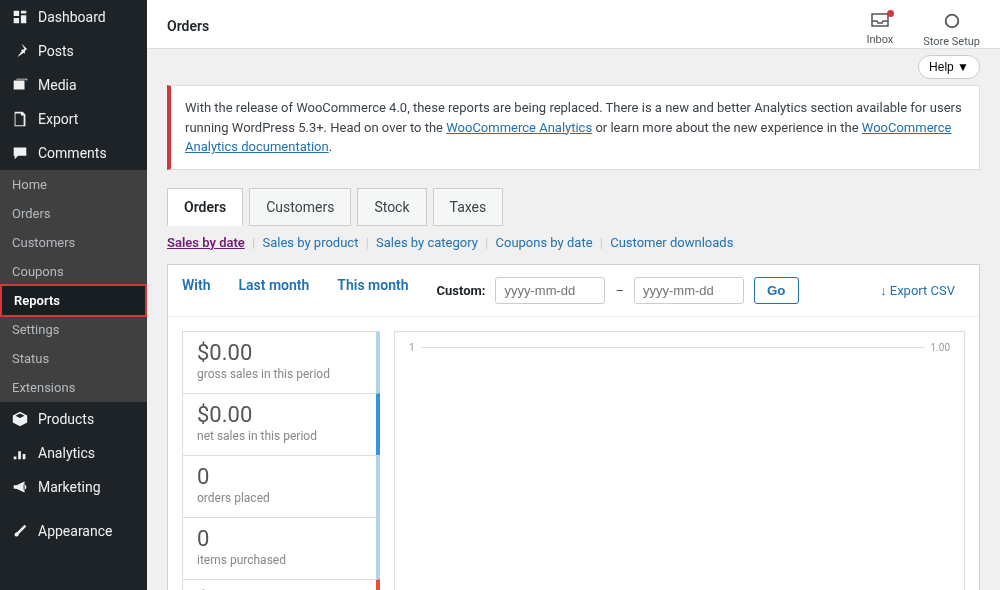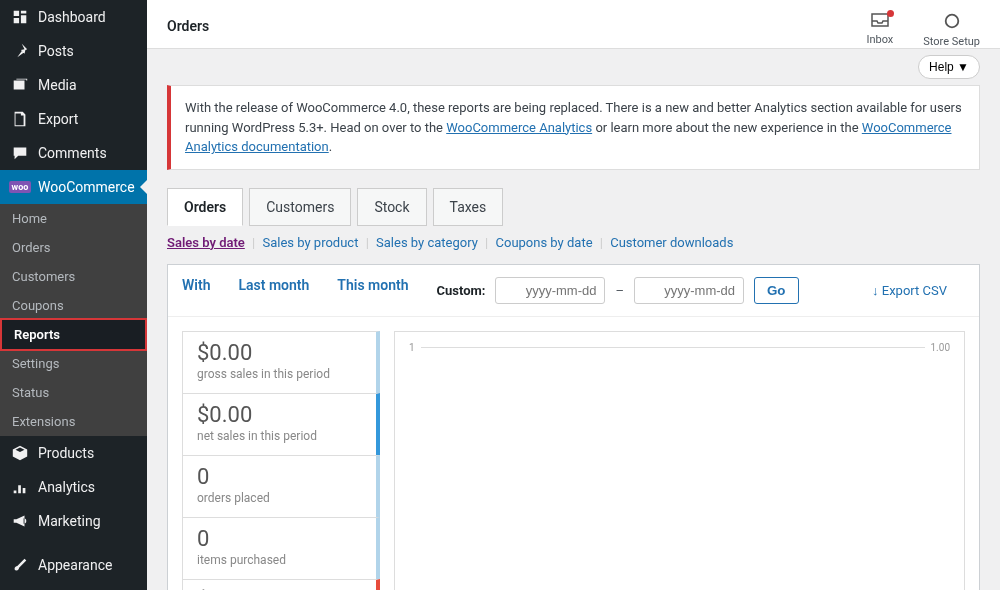--- a/index.html
+++ b/index.html
@@ -33,23 +33,23 @@
 .subnav { padding: 10px 0; font-size: 13px; }
 .subnav span.cur { color: #701a75; font-weight: 600; text-decoration: underline; }
 .subnav a { color: #2271b1; cursor: pointer; }
 .subnav .sep { color: #ccc; margin: 0 4px; }
 .range-panel { background: #fff; border: 1px solid #ccd0d4; margin-top: 4px; }
 .range-row { display: flex; align-items: stretch; border-bottom: 1px solid #eee; position: relative; }
 .range-row > * { padding: 12px 14px; }
 .range-link { color: #2271b1; font-weight:600; cursor: pointer; font-size: 14px; }
 .range-link.active { color: #1d2327; border: 1px solid #ddd; border-top: none; border-bottom: 1px solid #fff; margin-bottom:-1px; background:#fff; }
 .custom-cell { display: flex; align-items: center; gap: 10px; color: #50575e; }
-.custom-cell input { border: 1px solid #ccc; padding: 5px 8px; width: 110px; border-radius: 3px; font-size:13px;text-align:right; }
+.custom-cell input { border: 1px solid #ccc; padding: 5px 8px; width: 110px; border-radius: 3px; font-size:13px; }
 .go-btn { border: 1px solid #2271b1; color: #2271b1; background: #fff; padding: 5px 12px; border-radius: 3px; cursor: pointer; font-weight:600; }
-.export { position: absolute; right: 18px; top: 50%; transform: translateY(-50%); color: #2271b1; cursor: pointer; font-size:13px; }
+.export { position: absolute; right: 10px; top: 50%; transform: translateY(-50%); color: #2271b1; cursor: pointer; font-size:13px; }
 .report-body { display: flex; padding: 14px; gap: 14px; }
 .stats-col { width: 198px; }
 .stat-card { border: 1px solid #ddd; border-right: 4px solid #b1d4ea; padding: 8px 14px 12px; margin-bottom: -1px; }
 .stat-card.br1 { border-right-color:#b1d4ea; }
 .stat-card.br2 { border-right-color:#3498db; }
 .stat-card.br5 { border-right-color:#e74c3c; }
 .stat-val { font-size: 22px; color: #555; }
 .stat-lb { font-size: 12px; color: #888; margin-top: 2px; }
 .chart-col { flex: 1; border: 1px solid #ddd; padding: 10px 14px; position: relative; }
 .chart-axis { display: flex; justify-content: space-between; font-size: 10px; color: #999; align-items: center; }
@@ -94,26 +94,20 @@
         <span>Export</span>
       </div>
     <div class="side-item">
         <span class="icon">
           <svg width="18" height="18" viewBox="0 0 20 20">
             <path d="M3 4h14v9H8l-4 4v-4H3z"></path>
           </svg>
         </span>
         <span>Comments</span>
       </div>
-    <div class="side-item active">
-        <span class="icon">
-          <span class="woo-badge">woo</span>
-        </span>
-        <span>WooCommerce</span>
-      </div>
     <div class="side-sub">
       <div class="side-sub-item">Home</div>
       <div class="side-sub-item">Orders</div>
       <div class="side-sub-item">Customers</div>
       <div class="side-sub-item">Coupons</div>
       <div class="side-sub-item hl">Reports</div>
       <div class="side-sub-item">Settings</div>
       <div class="side-sub-item">Status</div>
       <div class="side-sub-item">Extensions</div>
     </div>

